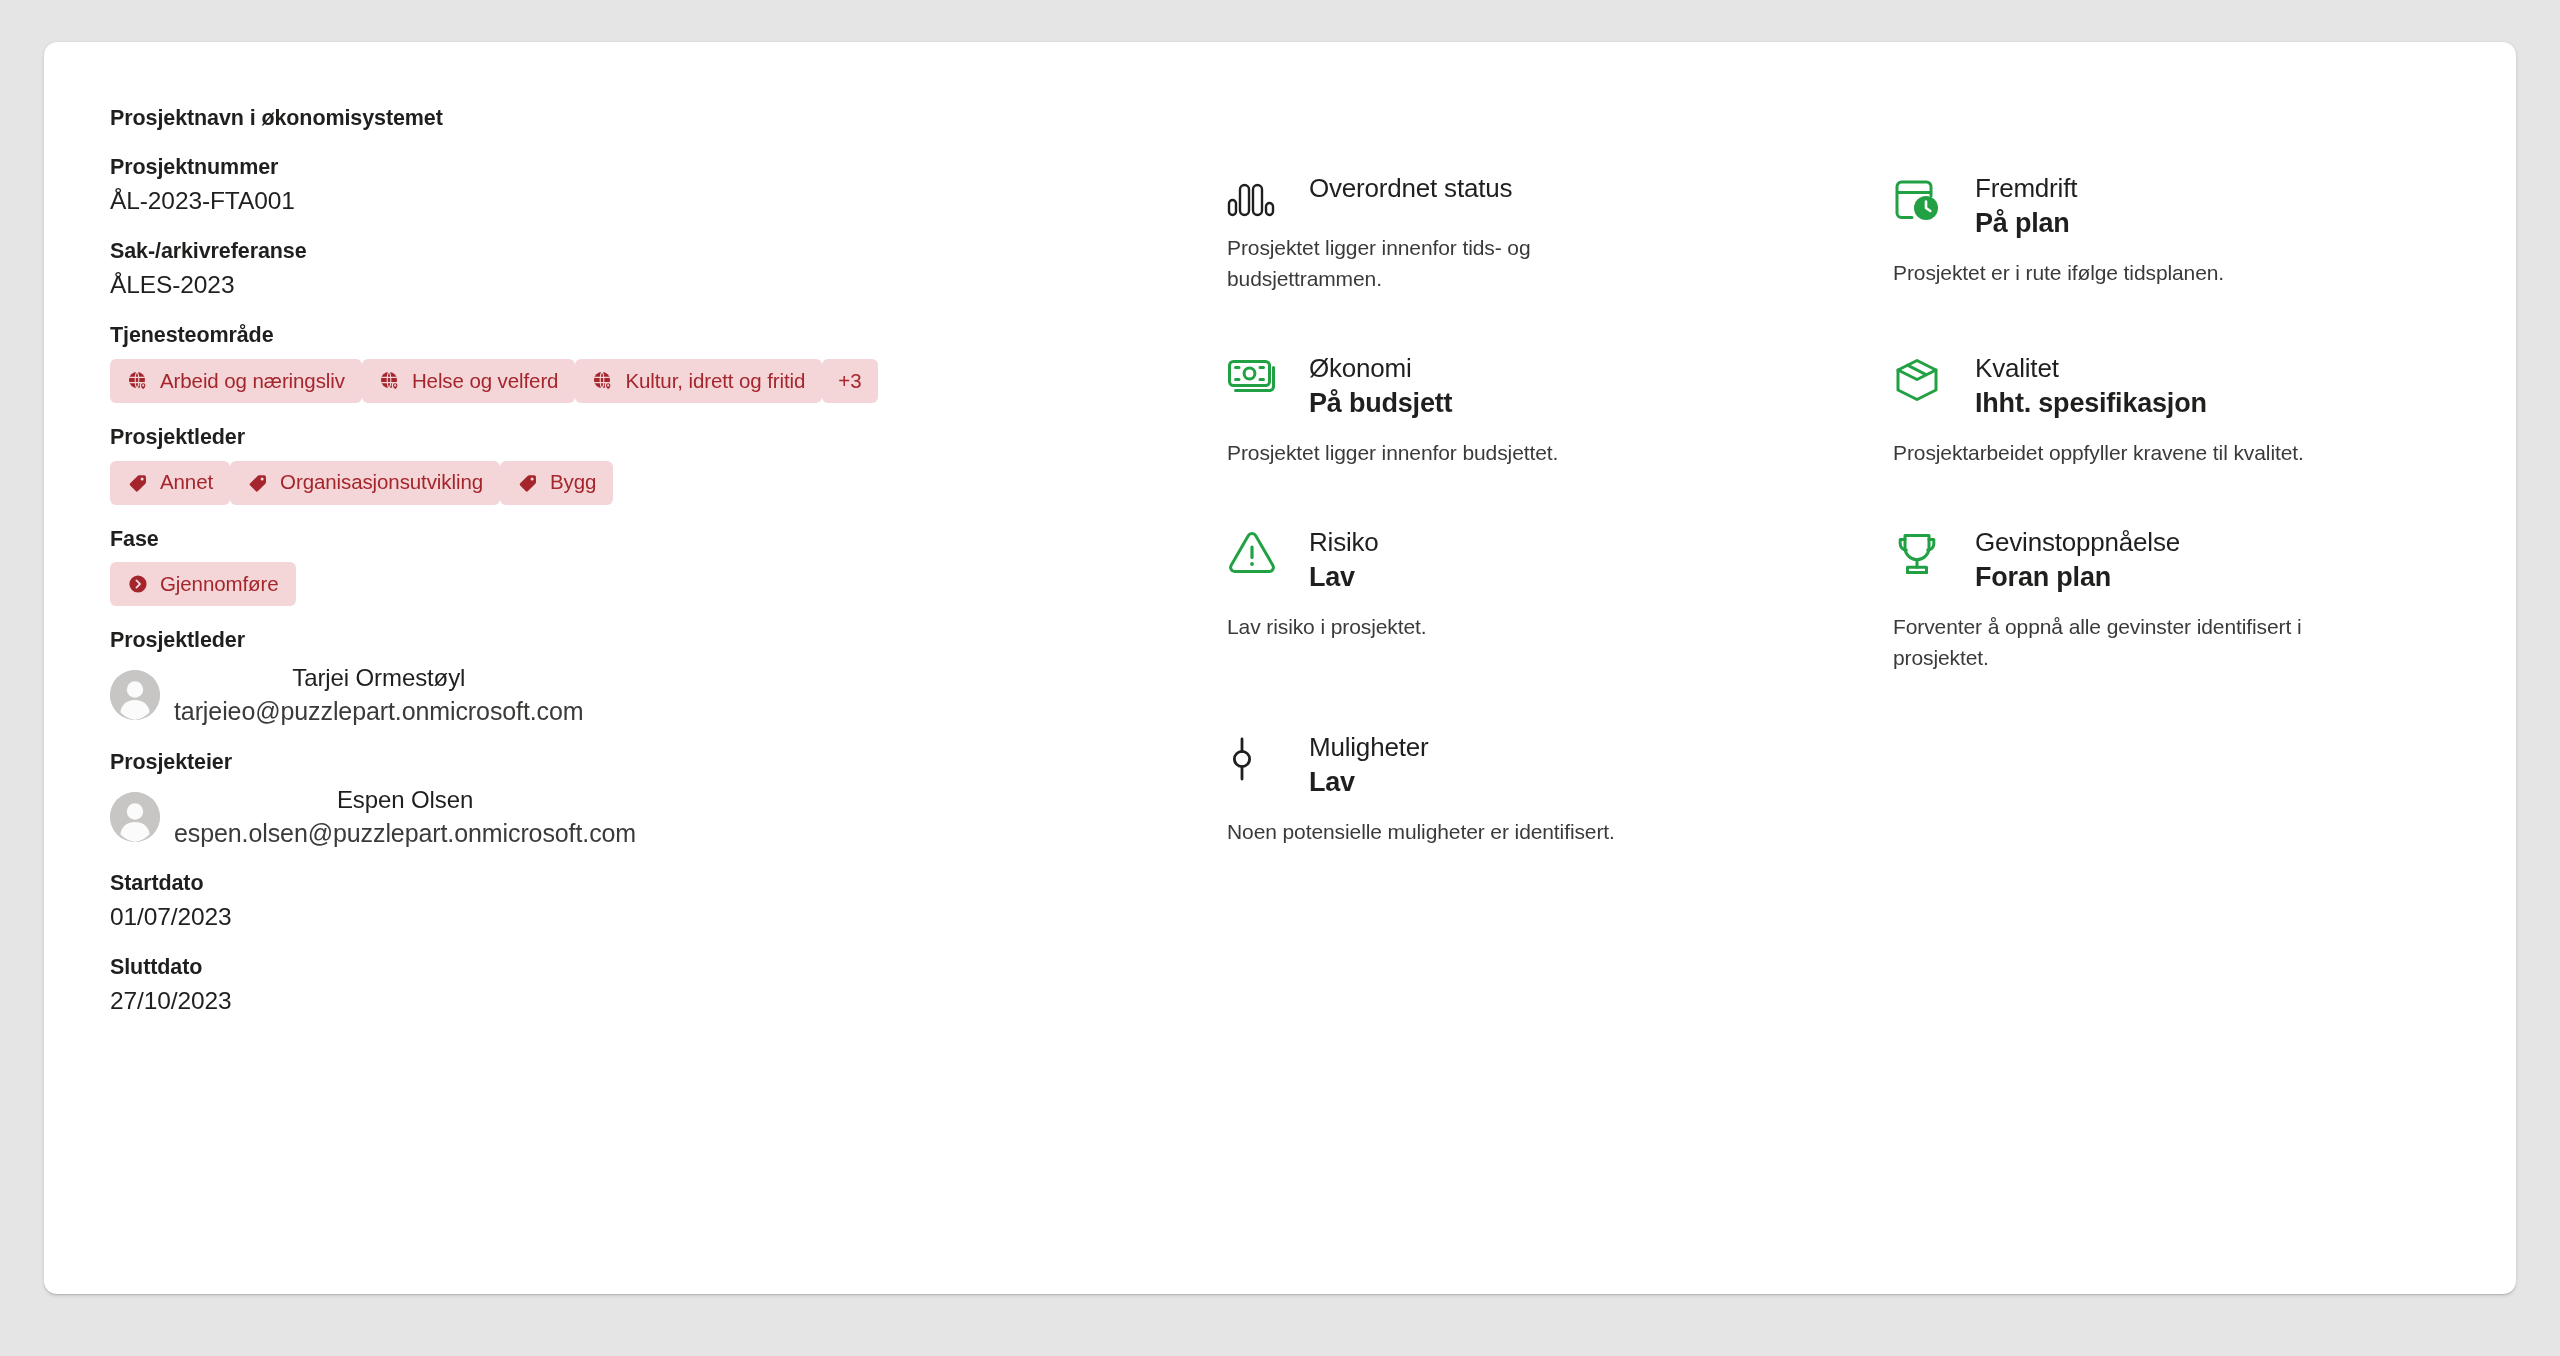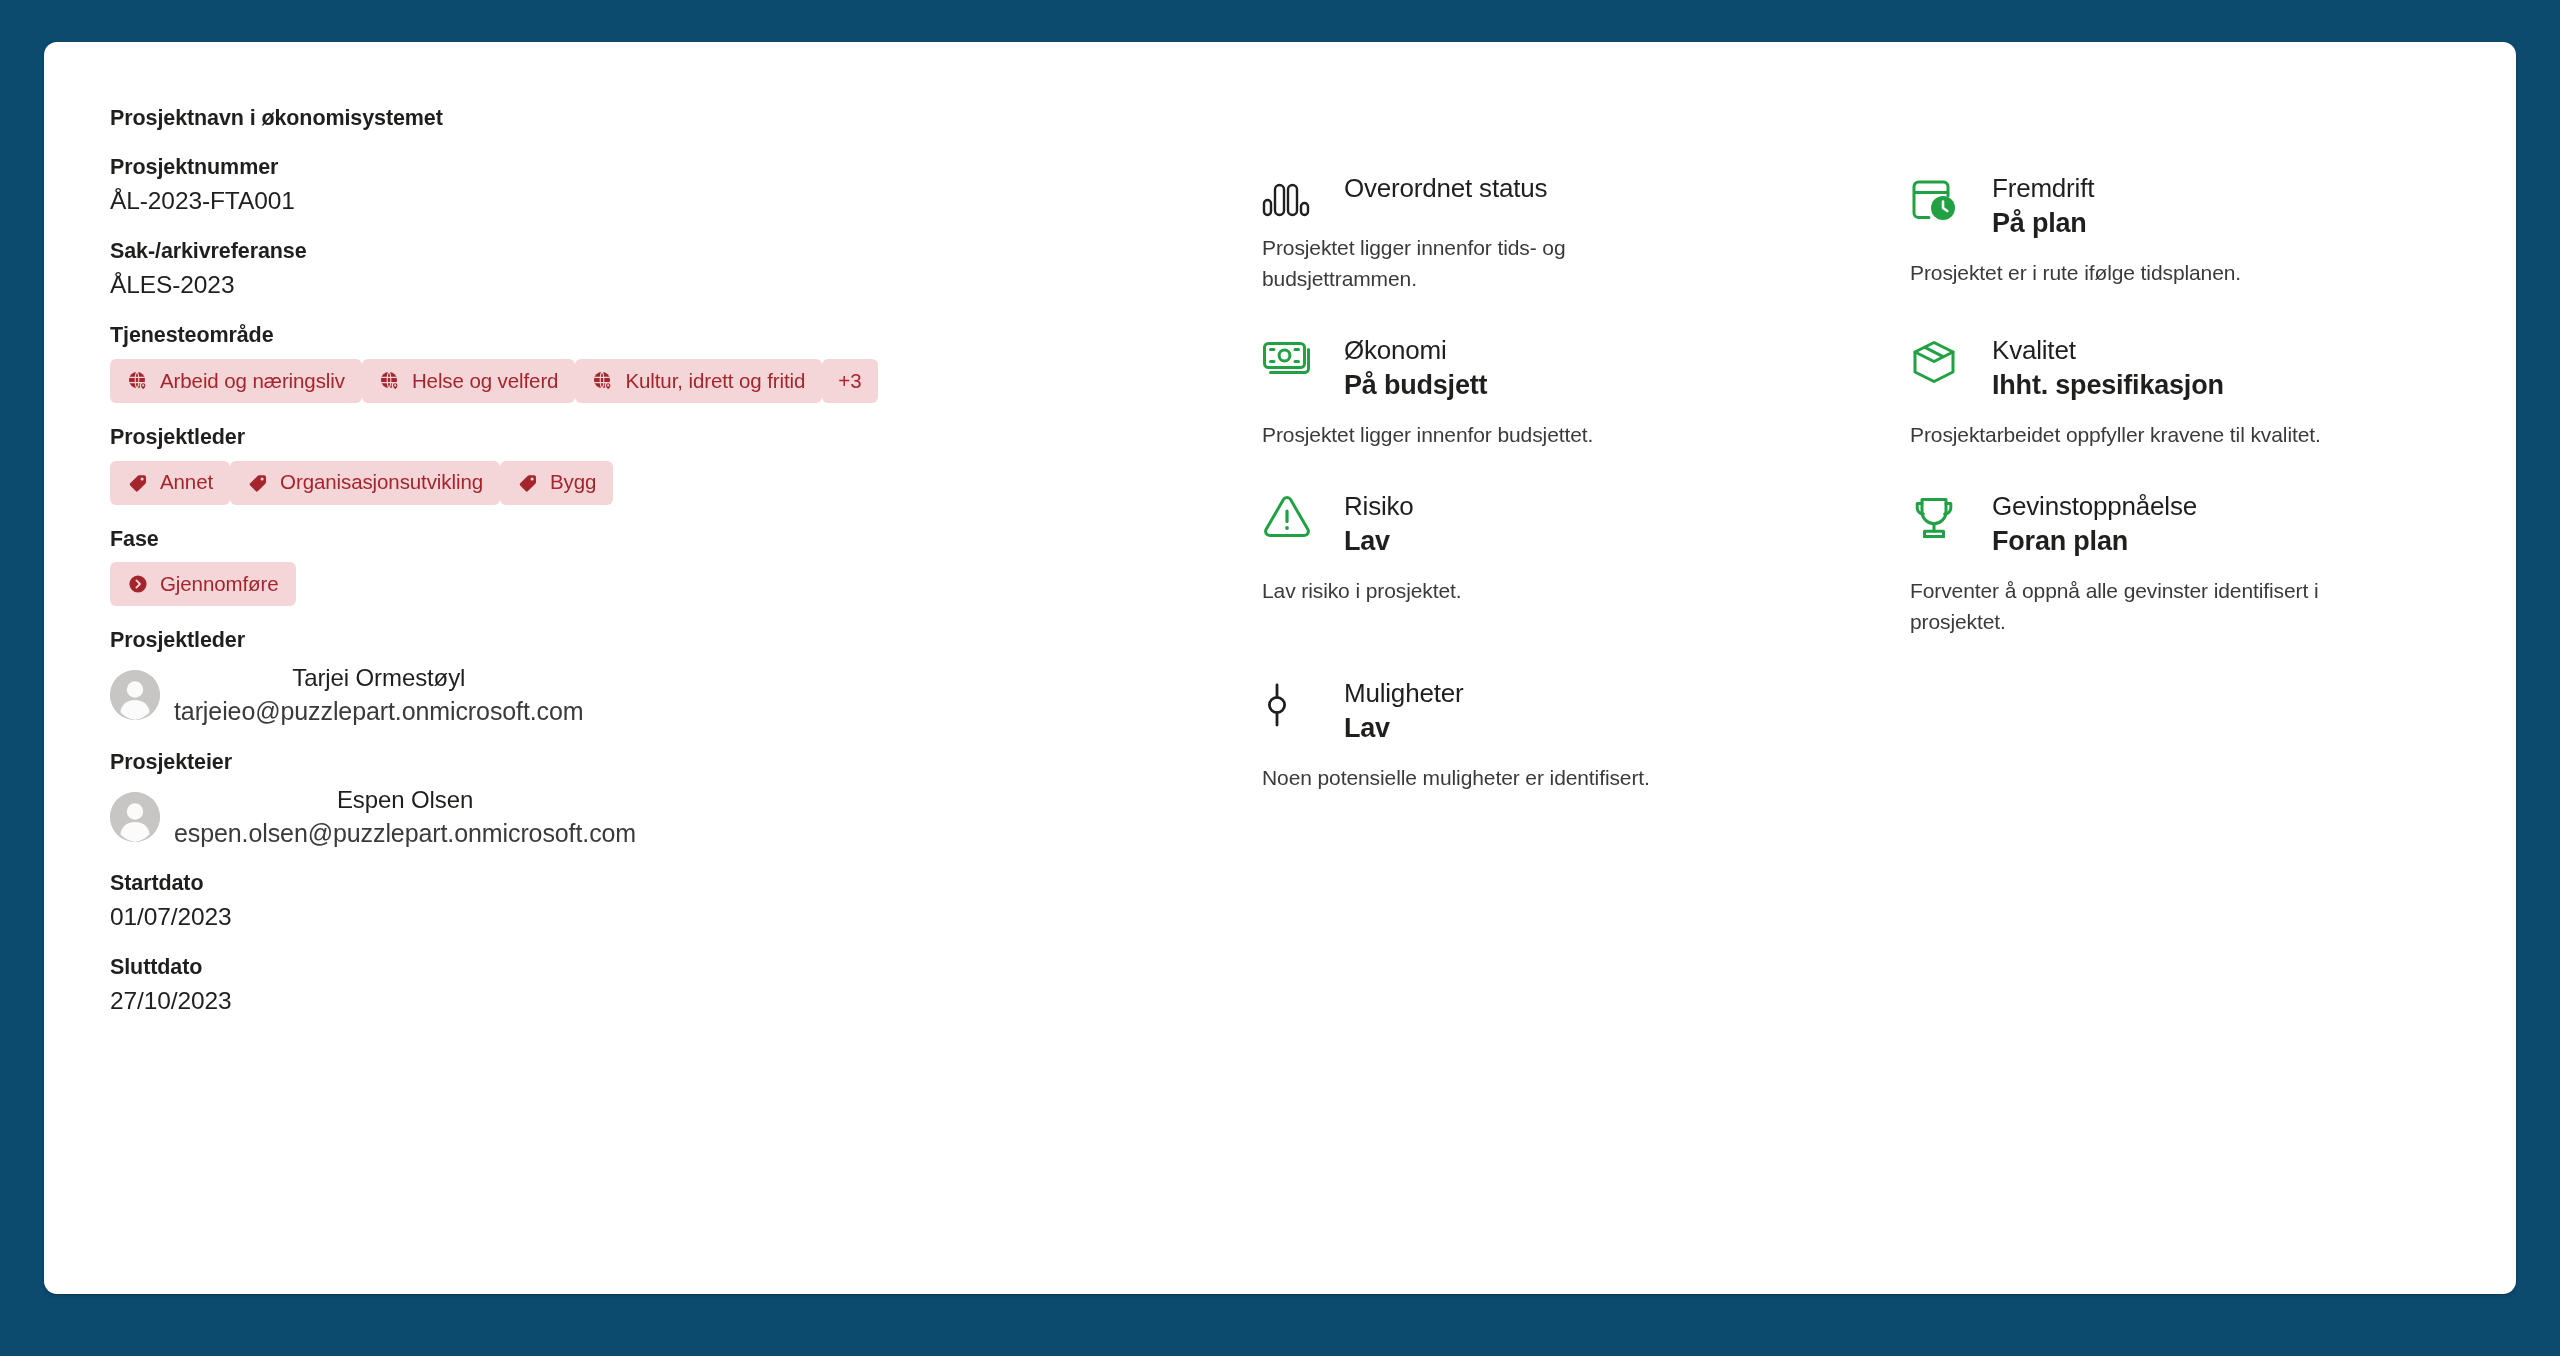--- a/index.html
+++ b/index.html
@@ -10,21 +10,21 @@
     height: 1356px;
     background: #ffffff;
     font-family: "Liberation Sans", sans-serif;
     -webkit-font-smoothing: antialiased;
   }
 
   .page {
     position: relative;
     width: 2560px;
     height: 1356px;
-    background: #0c4a6e;
+    background: #e5e5e5;
     overflow: hidden;
   }
 
   
   .card {
     position: absolute;
     left: 44px;
     top: 42px;
     width: 2472px;
     height: 1252px;
@@ -138,26 +138,27 @@
     font-size: 25px;
     color: #3b3a39;
     line-height: 1.3;
     margin-top: 2px;
     letter-spacing: -0.1px;
   }
 
   
   .status-grid {
     position: absolute;
-    left: 1218px;
+    left: 1183px;
     top: 130px;
     width: 1230px;
     display: grid;
     grid-template-columns: 648px 582px;
     column-gap: 0px;
+    gap: 18px;
   }
 
   .status-item {
     display: flex;
     flex-direction: column;
     margin-bottom: 42px;
   }
 
   .status-head {
     display: flex;

